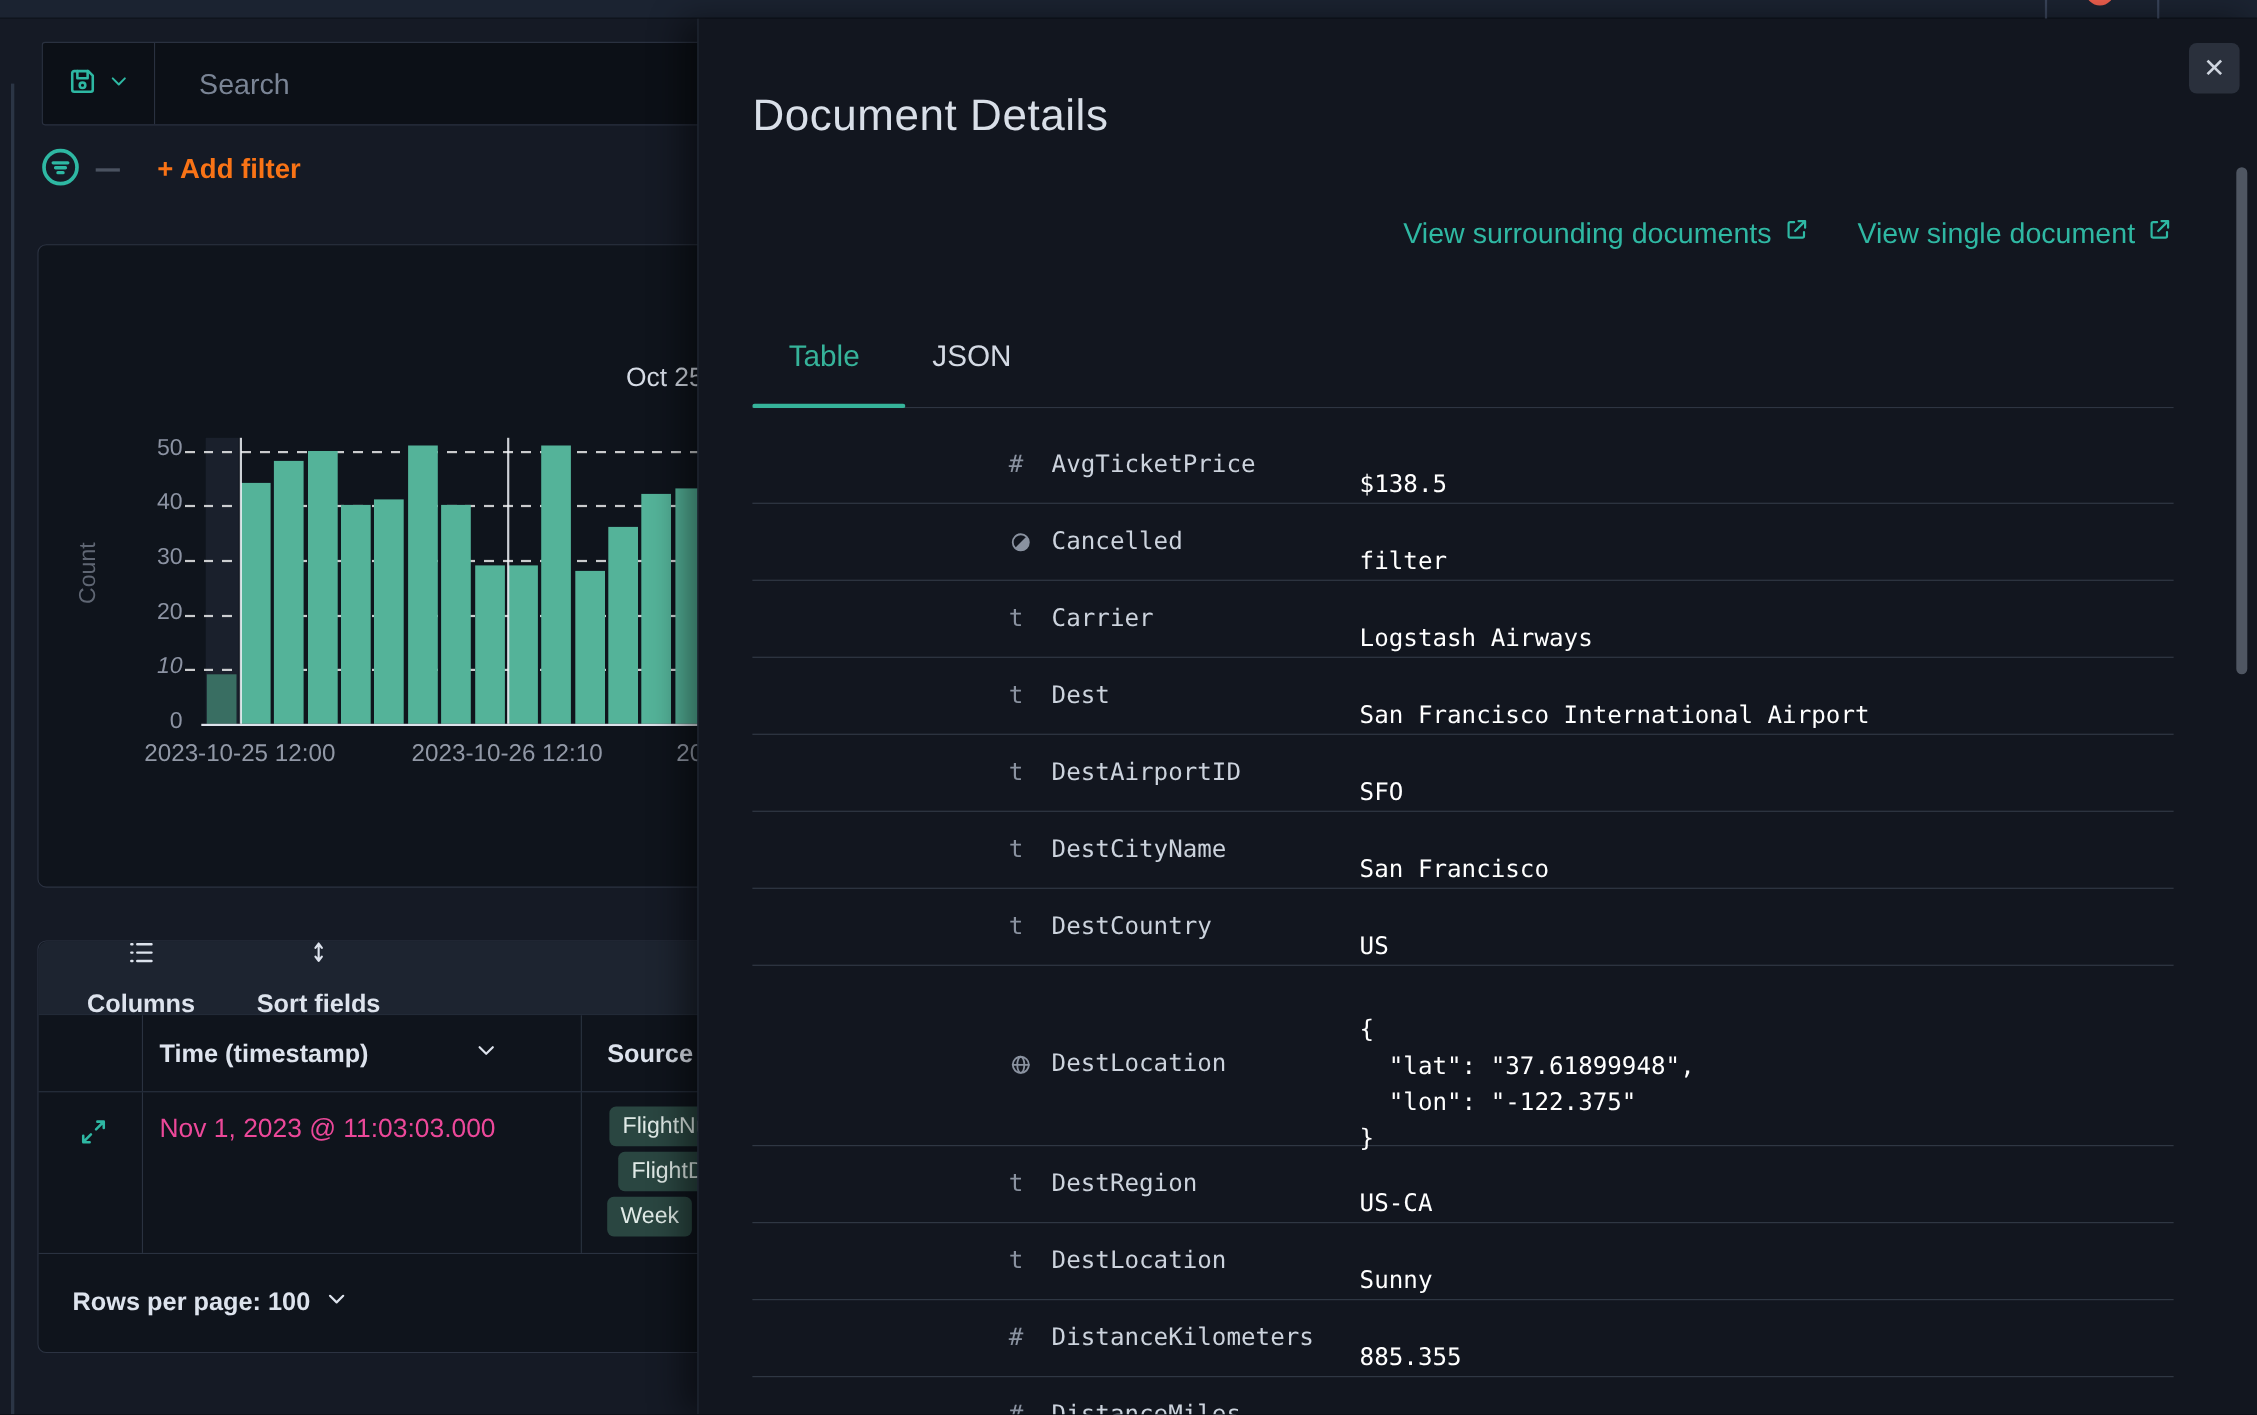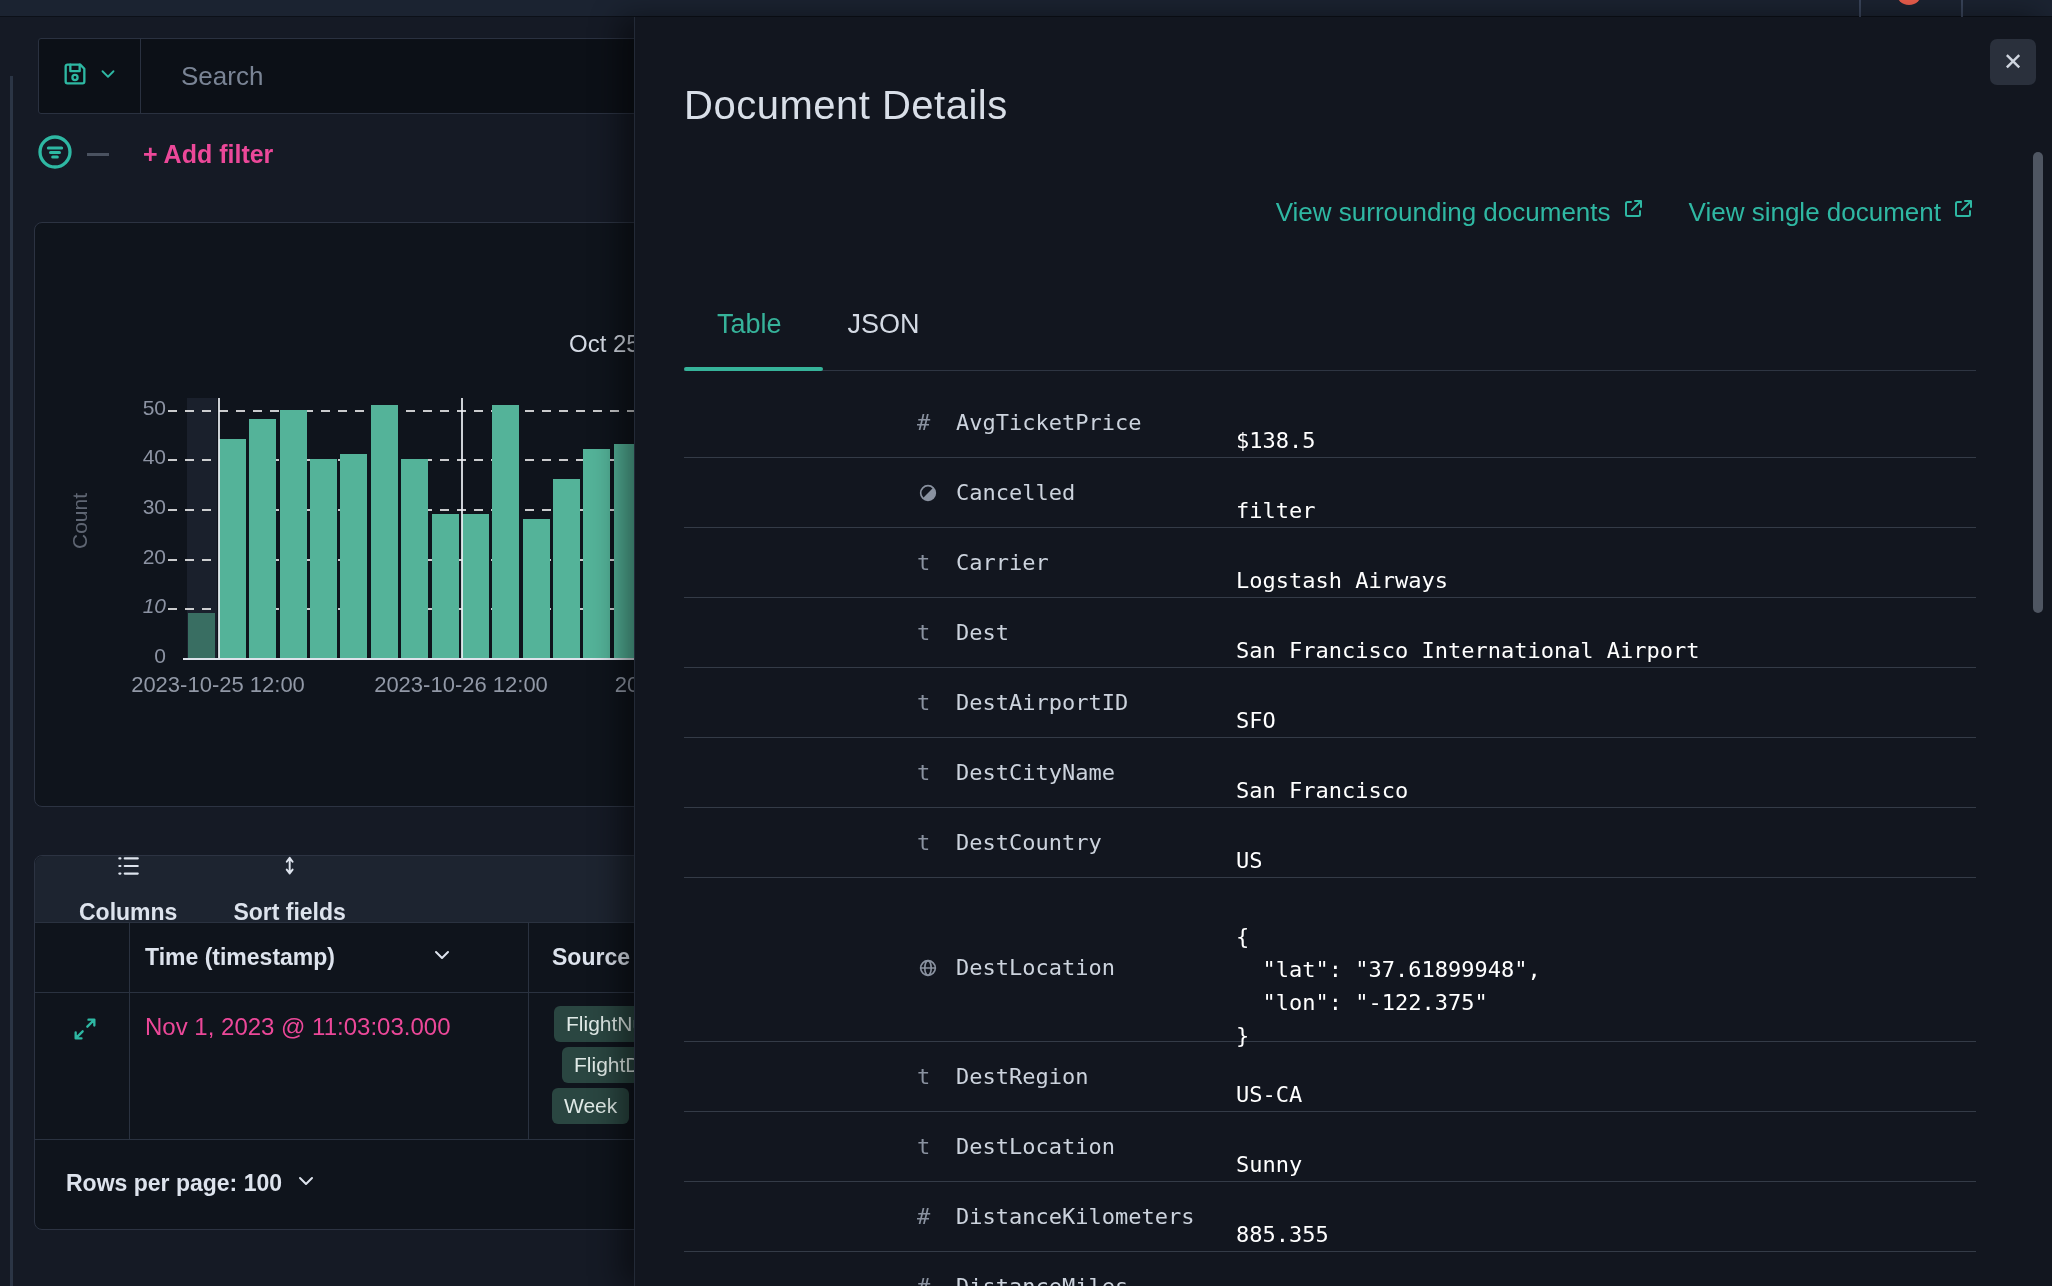--- a/index.html
+++ b/index.html
@@ -17,21 +17,21 @@
 
   
   .searchbar { position:absolute; left:38px; top:38px; width:1520px; height:76px; background:#0c1017; border:1px solid #2a3140; border-radius:3px; display:flex; align-items:stretch; }
   .save-section { width:102px; display:flex; align-items:center; justify-content:center; gap:8px; border-right:1px solid #2a3140; cursor:pointer; }
   .search-input-area { flex:1; display:flex; align-items:center; padding-left:40px; }
   .search-placeholder { color:#7a8495; font-size:26px; }
 
   
   .filter-row { position:absolute; left:35px; top:132px; height:44px; display:flex; align-items:center; }
   .filter-dash { width:22px; height:3px; background:#4a5260; margin-left:12px; }
-  .add-filter { margin-left:34px; color:#ec4899; font-size:25px; font-weight:600; cursor:pointer; }
+  .add-filter { margin-left:34px; color:#f97316; font-size:25px; font-weight:600; cursor:pointer; }
 
   
   .panel { position:absolute; background:#0f141c; border:1px solid #2c3342; border-radius:8px; }
   #chart-panel { left:34px; top:222px; width:1540px; height:585px; }
   #grid-panel  { left:34px; top:855px; width:1540px; height:375px; }
 
   
   .chart-title { position:absolute; top:330px; font-size:24px; color:#d6dce6; }
   .count-label { position:absolute; left:20px; top:509px; width:120px; text-align:center; color:#5f6673; font-size:21px; transform:rotate(-90deg); }
   .ytick-label { position:absolute; width:86px; text-align:right; color:#8c93a3; font-size:21px; }
@@ -166,21 +166,21 @@
         <div class="bar" style="left: 384.96px; width: 27px; background: rgb(84, 179, 153); height: 178.92px; top: 81.08px;"></div>
         <div class="bar" style="left: 415.32px; width: 27px; background: rgb(84, 179, 153); height: 208.74px; top: 51.26px;"></div>
         <div class="bar" style="left: 445.68px; width: 27px; background: rgb(84, 179, 153); height: 213.71px; top: 46.29px;"></div>
       </div>
     <div class="vline" style="left:50px"></div>
     <div class="vline" style="left:293px"></div>
     <div class="baseline"></div>
   </div>
   <div id="xtick-labels">
       <div class="xtick-label" style="left: 218px;">2023-10-25 12:00</div>
-      <div class="xtick-label" style="left: 461px;">2023-10-26 12:00</div>
+      <div class="xtick-label" style="left: 461px;">2023-10-26 12:10</div>
       <div class="xtick-label" style="left: 627px;">20</div>
     </div>
 
   <div class="panel" id="grid-panel">
     <div class="grid-toolbar">
       <div class="toolbar-btn">
         <span>
           <svg width="26" height="26" viewBox="0 0 24 24">
               <path class="white-stroke" d="M9 5h12M9 12h12M9 19h12"></path>
               <path class="white-stroke" d="M4 5h1M4 12h1M4 19h1"></path>

